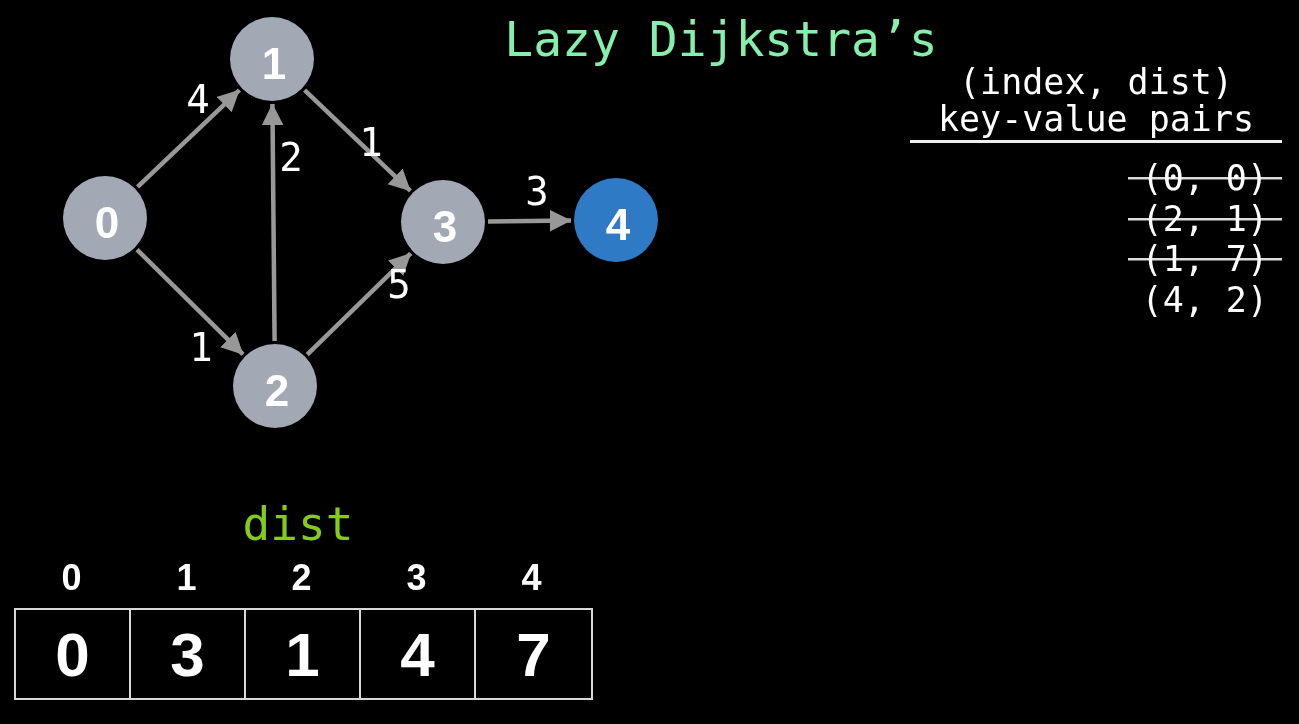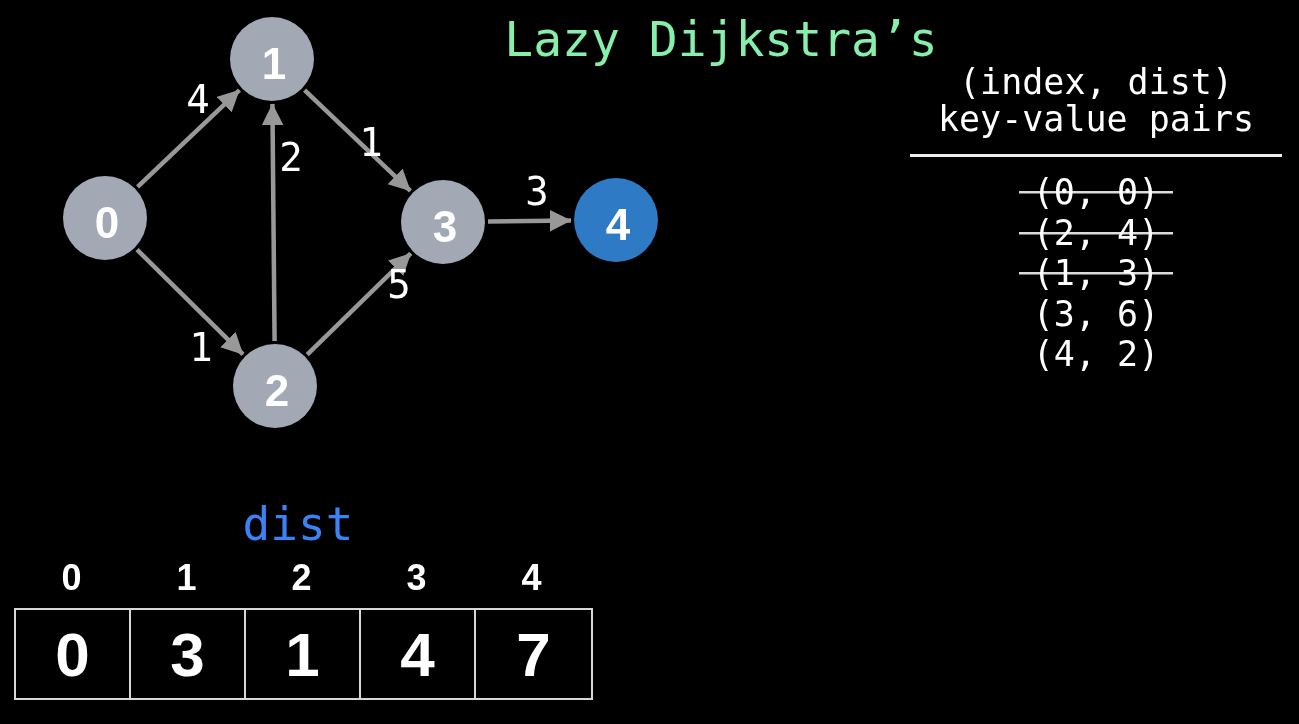--- a/index.html
+++ b/index.html
@@ -16,37 +16,37 @@
   #graph-svg{position:absolute;left:0;top:0;}
   .edge-line{stroke-linecap:butt;}
   .edge-label{font-family:"DejaVu Sans Mono",monospace;font-size:39px;fill:#fff;}
   .node-label{font-family:"Liberation Sans",sans-serif;font-weight:bold;font-size:44px;fill:#fff;}
   
   .queue-panel{
     position:absolute;left:910px;top:64px;width:372px;text-align:center;
   }
   .queue-header{
     font-size:35px;line-height:37px;color:#fff;
-    padding-bottom:16px;border-bottom:3px solid #efefef;
+    padding-bottom:2px;border-bottom:3px solid #efefef;
   }
   .queue-rows{margin-top:15px;}
   .pair-row{
-    position:relative;height:40.5px;display:flex;align-items:center;justify-content:center;
+    position:relative;height:40.5px;display:flex;align-items:center;justify-content:flex-end;
   }
   .pair-text{
     font-size:35px;line-height:40px;white-space:pre;padding:0 14px;color:#fff;
   }
   .pair-text.crossed{
     background:linear-gradient(#dcdcdc,#dcdcdc) no-repeat center / 100% 2.5px;
   }
   .row-arrow{position:absolute;left:57px;top:50%;transform:translateY(-50%);}
   
   .dist-label{
     position:absolute;left:298px;top:499px;transform:translateX(-50%);
-    font-size:46px;line-height:50px;color:#3b82f6;
+    font-size:46px;line-height:50px;color:#84cc16;
   }
   .dist-indices{position:absolute;left:14px;top:556px;display:flex;}
   .dist-index{
     width:115px;text-align:center;
     font-family:"Liberation Sans",sans-serif;font-weight:bold;font-size:36px;line-height:44px;color:#fff;
   }
   .dist-cells{
     position:absolute;left:14px;top:608px;display:flex;
     border:2px solid #d8d8d8;
   }
@@ -100,27 +100,24 @@
   <div class="queue-panel">
     <div class="queue-header">
       <div>(index, dist)</div>
       <div>key-value pairs</div>
     </div>
     <div class="queue-rows" id="queue-rows">
         <div class="pair-row">
           <span class="pair-text crossed">(0, 0)</span>
         </div>
         <div class="pair-row">
-          <span class="pair-text crossed">(2, 4)</span>
+          <span class="pair-text crossed">(2, 1)</span>
         </div>
         <div class="pair-row">
-          <span class="pair-text crossed">(1, 3)</span>
-        </div>
-        <div class="pair-row">
-          <span class="pair-text">(3, 6)</span>
+          <span class="pair-text crossed">(1, 7)</span>
         </div>
         <div class="pair-row">
           <span class="pair-text">(4, 2)</span>
         </div>
       </div>
   </div>
 
   <div class="dist-label">dist</div>
   <div class="dist-indices" id="dist-indices">
       <div class="dist-index">0</div>

